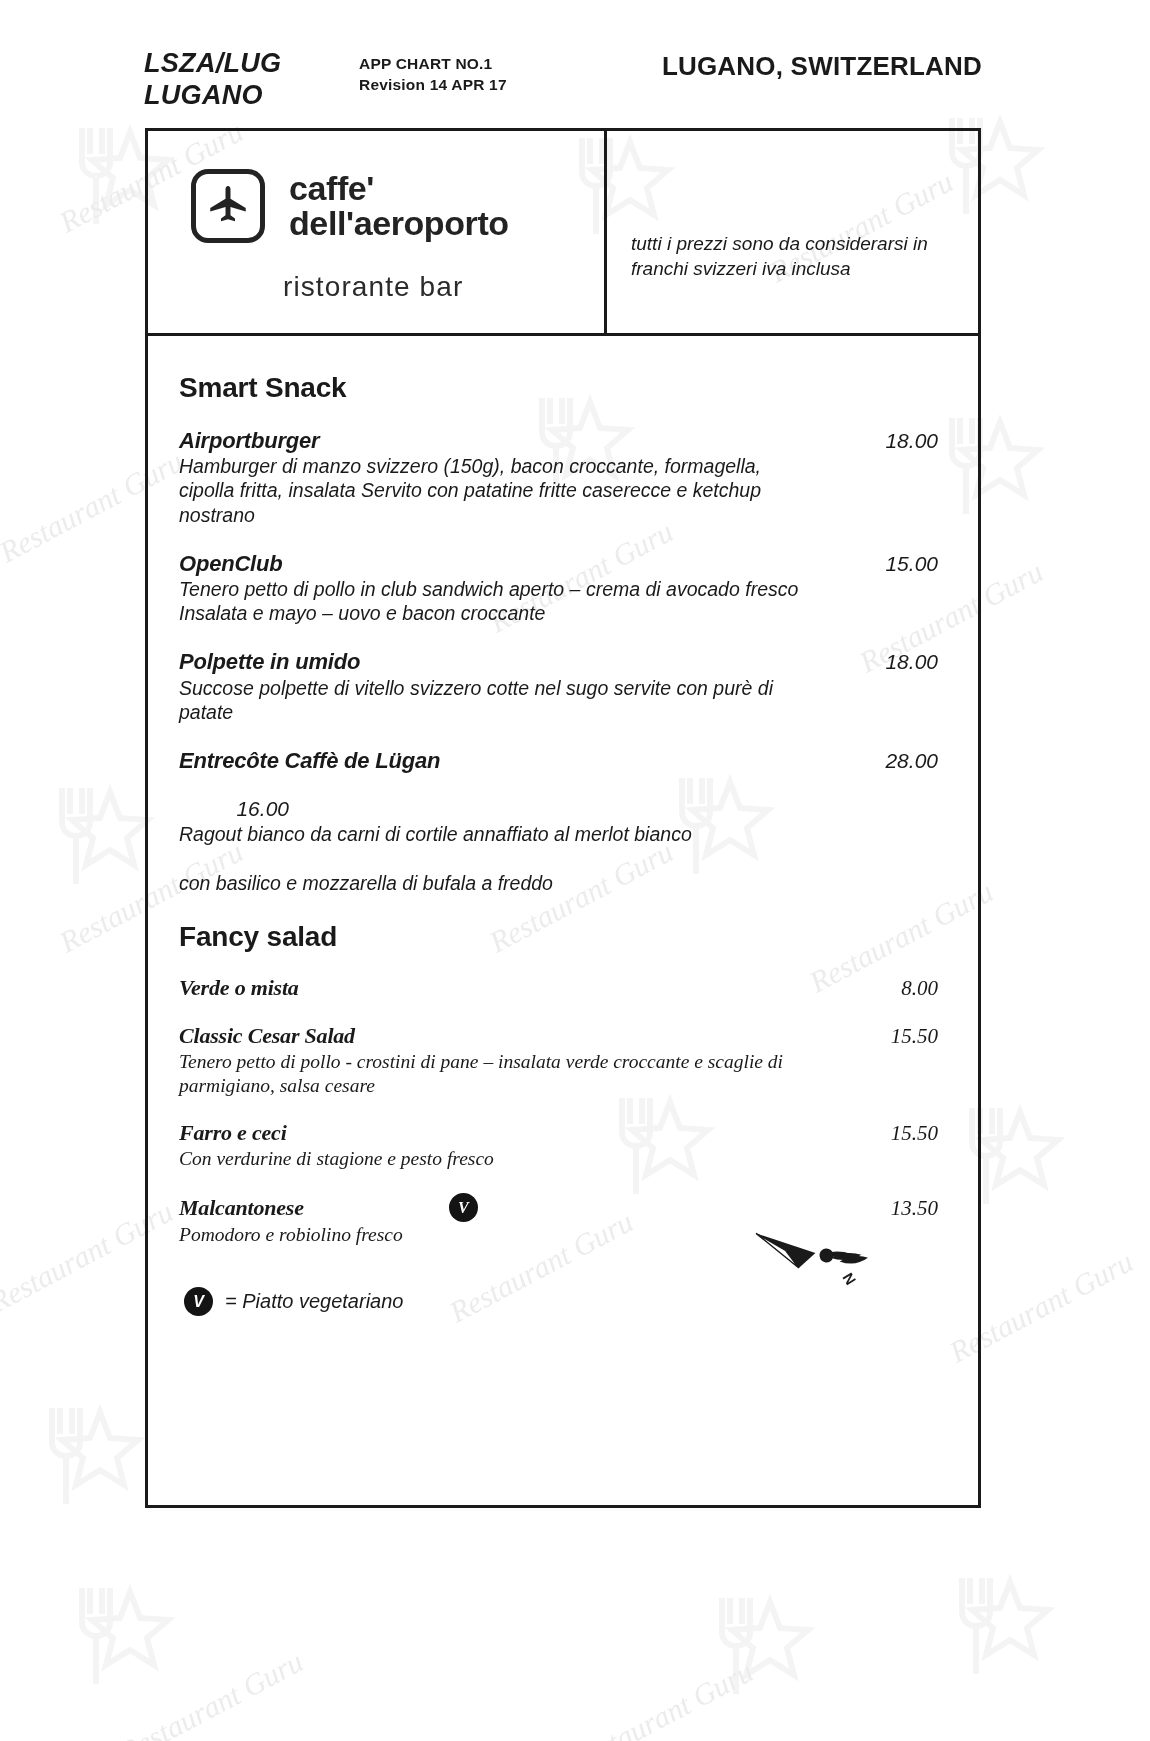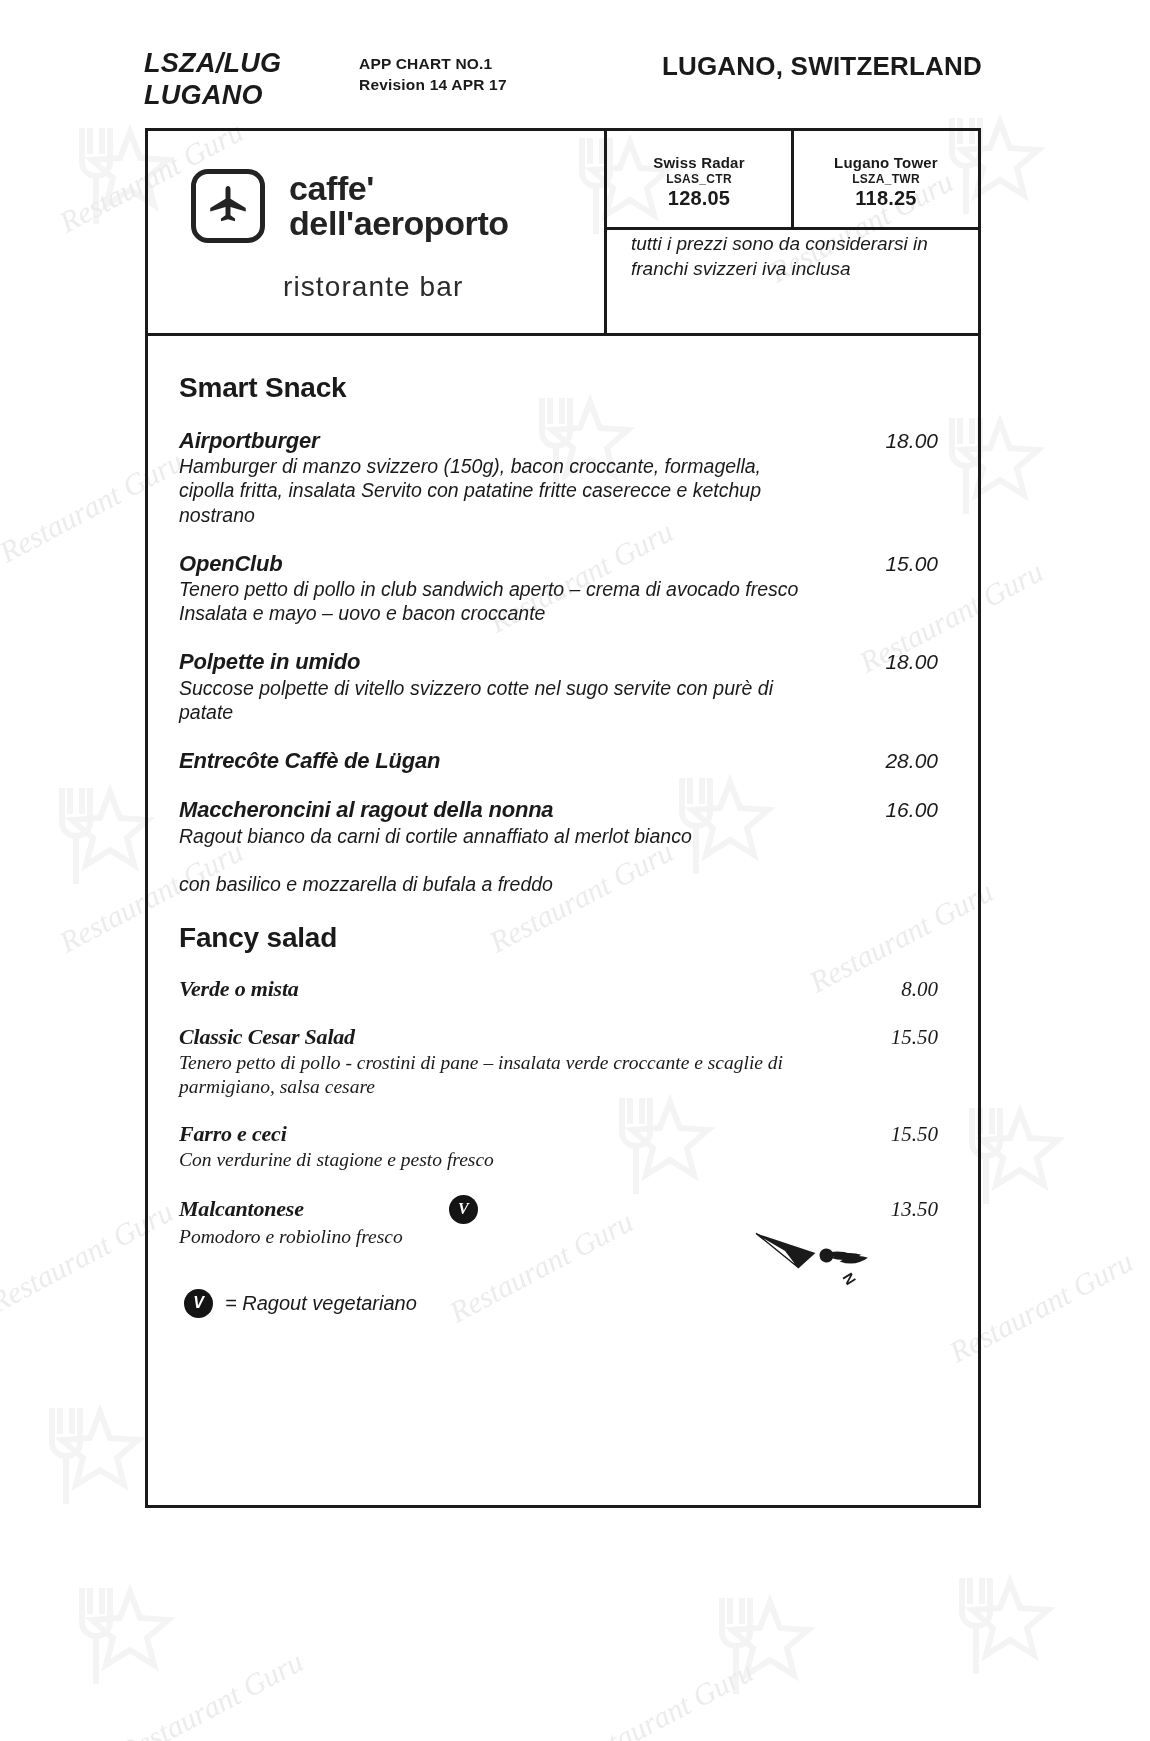--- a/index.html
+++ b/index.html
@@ -444,32 +444,20 @@
           </div>
           <div class="brandtext">
             <div>caffe'</div>
             <div>dell'aeroporto</div>
           </div>
         </div>
         <div class="brandsub">ristorante bar</div>
       </div>
 
       <div class="freqwrap">
-        <div class="freqrow">
-          <div class="freqcell">
-            <div class="freq-name">Swiss Radar</div>
-            <div class="freq-code">LSAS_CTR</div>
-            <div class="freq-val">128.05</div>
-          </div>
-          <div class="freqcell">
-            <div class="freq-name">Lugano Tower</div>
-            <div class="freq-code">LSZA_TWR</div>
-            <div class="freq-val">118.25</div>
-          </div>
-        </div>
         <div class="noterow">
           <div class="note-text">tutti i prezzi sono da considerarsi in franchi svizzeri iva inclusa</div>
         </div>
       </div>
 
     </div>
 
     <div class="menubody">
 
       <div class="section-title">Smart Snack</div>
@@ -500,21 +488,20 @@
 
       <div class="item">
         <div class="item-head">
           <div class="item-name">Entrecôte Caffè de Lügan</div>
           <div class="item-price">28.00</div>
         </div>
       </div>
 
       <div class="item">
         <div class="item-head">
-          <div class="item-name">Maccheroncini al ragout della nonna</div>
           <div class="item-price">16.00</div>
         </div>
         <div class="item-desc">Ragout bianco da carni di cortile annaffiato al merlot bianco</div>
       </div>
 
       <div class="item">
         <div class="item-desc">con basilico e mozzarella di bufala a freddo</div>
       </div>
 
       <div class="section-title second">Fancy salad</div>
@@ -548,21 +535,21 @@
             <div class="item-name">Malcantonese</div>
             <div class="veg-badge">V</div>
           </div>
           <div class="item-price">13.50</div>
         </div>
         <div class="item-desc">Pomodoro e robiolino fresco</div>
       </div>
 
       <div class="legend">
         <div class="veg-badge">V</div>
-        <div class="legend-text">= Ragout vegetariano</div>
+        <div class="legend-text">= Piatto vegetariano</div>
       </div>
 
     </div>
 
     <svg class="compass" viewBox="0 0 140 110">
       <g transform="rotate(-32 70 55)">
         <path d="M18 10 L58 58 L36 62 Z" fill="#1a1a1a"></path>
         <path d="M18 10 L34 40 L36 62 Z" fill="#ffffff" stroke="#1a1a1a" stroke-width="1.4"></path>
 
         <path d="M62 62 q16 4 26 16 q-14 -2 -26 -16 Z" fill="#1a1a1a"></path>

